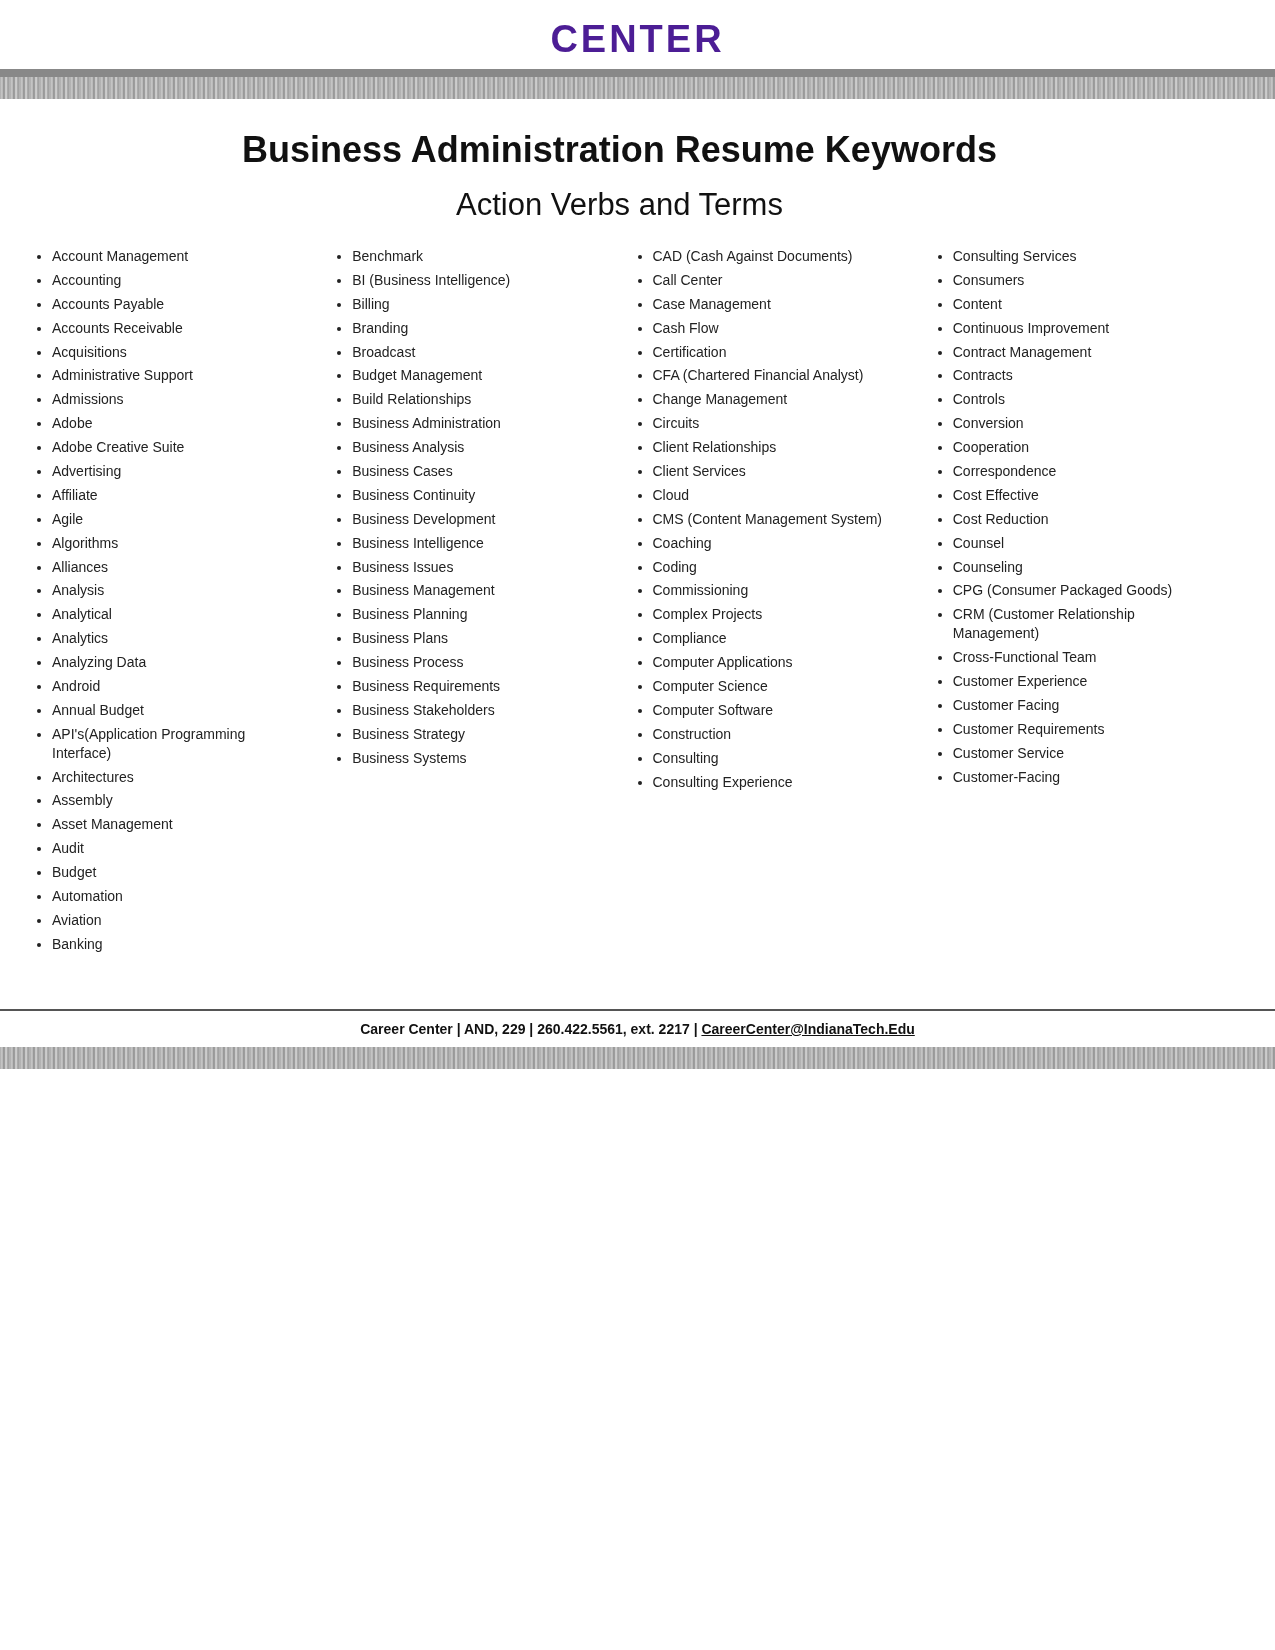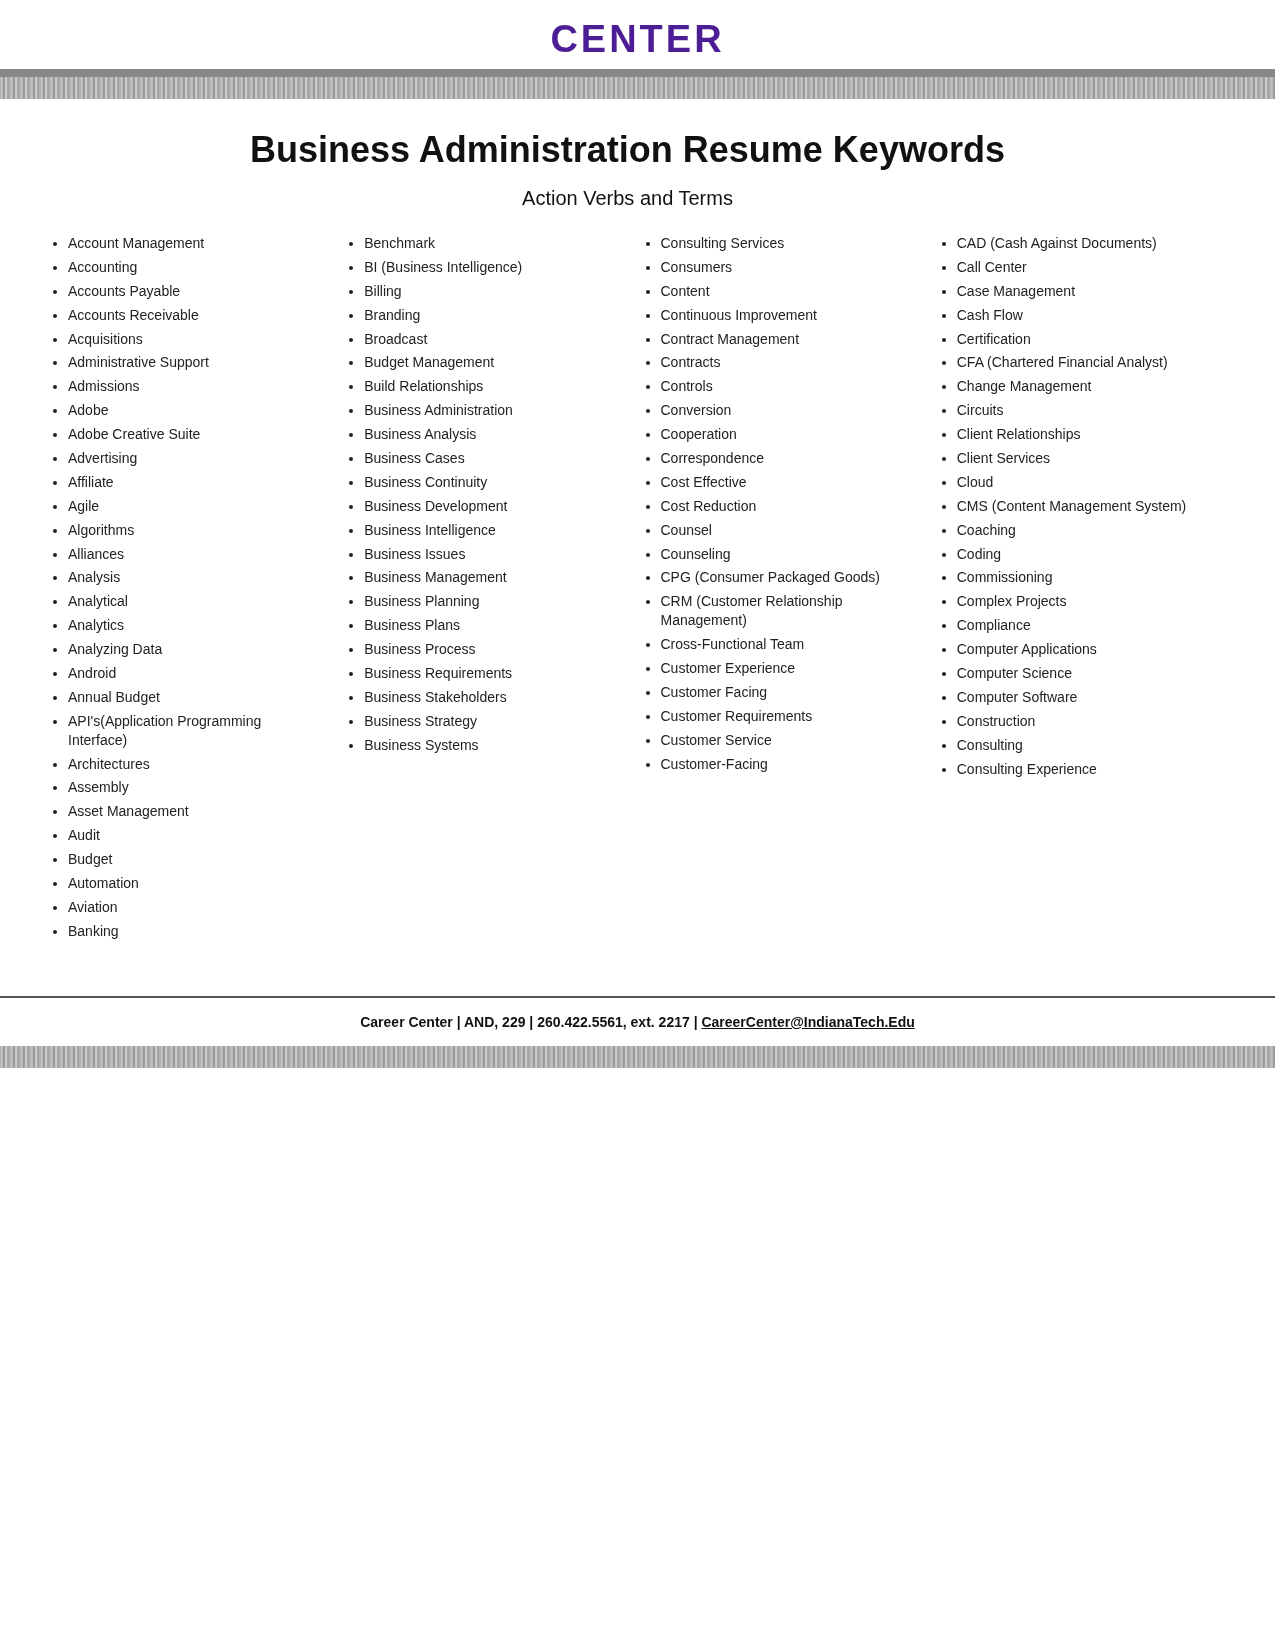--- a/index.html
+++ b/index.html
@@ -50,33 +50,33 @@
       height: 22px;
       background: repeating-linear-gradient(
         90deg,
         #aaa 0px, #ccc 2px, #888 4px, #ddd 6px, #999 8px, #bbb 10px
       );
       margin-bottom: 0;
     }
 
     
     .main {
-      padding: 30px 60px 20px 40px;
+      padding: 30px 60px 20px 24px;
     }
 
     .page-title {
       font-size: 36px;
       font-weight: 900;
       text-align: center;
       margin-bottom: 16px;
       color: #111;
     }
 
     .section-title {
-      font-size: 20px;
+      font-size: 31px;
       font-weight: 400;
       text-align: center;
       margin-bottom: 24px;
       color: #111;
     }
 
     
     .keywords-grid {
       display: grid;
       grid-template-columns: 1fr 1fr 1fr 1fr;
@@ -96,21 +96,21 @@
     .col ul li {
       font-size: 14px;
       color: #222;
       margin-bottom: 5px;
       line-height: 1.35;
     }
 
     
     .footer {
       border-top: 2px solid #555;
-      padding: 16px 60px;
+      padding: 10px 60px;
       text-align: center;
       font-size: 14px;
       font-weight: bold;
       color: #111;
       margin-top: 10px;
     }
     .footer a {
       color: #111;
       text-decoration: underline;
     }
@@ -194,47 +194,20 @@
           <li>Business Plans</li>
           <li>Business Process</li>
           <li>Business Requirements</li>
           <li>Business Stakeholders</li>
           <li>Business Strategy</li>
           <li>Business Systems</li>
         </ul>
     </div>
 
     <div class="col">
-      <ul id="col4-list">
-          <li>Consulting Services</li>
-          <li>Consumers</li>
-          <li>Content</li>
-          <li>Continuous Improvement</li>
-          <li>Contract Management</li>
-          <li>Contracts</li>
-          <li>Controls</li>
-          <li>Conversion</li>
-          <li>Cooperation</li>
-          <li>Correspondence</li>
-          <li>Cost Effective</li>
-          <li>Cost Reduction</li>
-          <li>Counsel</li>
-          <li>Counseling</li>
-          <li>CPG (Consumer Packaged Goods)</li>
-          <li>CRM (Customer Relationship Management)</li>
-          <li>Cross-Functional Team</li>
-          <li>Customer Experience</li>
-          <li>Customer Facing</li>
-          <li>Customer Requirements</li>
-          <li>Customer Service</li>
-          <li>Customer-Facing</li>
-        </ul>
-    </div>
-
-    <div class="col">
       <ul id="col3-list">
           <li>CAD (Cash Against Documents)</li>
           <li>Call Center</li>
           <li>Case Management</li>
           <li>Cash Flow</li>
           <li>Certification</li>
           <li>CFA (Chartered Financial Analyst)</li>
           <li>Change Management</li>
           <li>Circuits</li>
           <li>Client Relationships</li>
@@ -247,19 +220,46 @@
           <li>Complex Projects</li>
           <li>Compliance</li>
           <li>Computer Applications</li>
           <li>Computer Science</li>
           <li>Computer Software</li>
           <li>Construction</li>
           <li>Consulting</li>
           <li>Consulting Experience</li>
         </ul>
     </div>
+
+    <div class="col">
+      <ul id="col4-list">
+          <li>Consulting Services</li>
+          <li>Consumers</li>
+          <li>Content</li>
+          <li>Continuous Improvement</li>
+          <li>Contract Management</li>
+          <li>Contracts</li>
+          <li>Controls</li>
+          <li>Conversion</li>
+          <li>Cooperation</li>
+          <li>Correspondence</li>
+          <li>Cost Effective</li>
+          <li>Cost Reduction</li>
+          <li>Counsel</li>
+          <li>Counseling</li>
+          <li>CPG (Consumer Packaged Goods)</li>
+          <li>CRM (Customer Relationship Management)</li>
+          <li>Cross-Functional Team</li>
+          <li>Customer Experience</li>
+          <li>Customer Facing</li>
+          <li>Customer Requirements</li>
+          <li>Customer Service</li>
+          <li>Customer-Facing</li>
+        </ul>
+    </div>
   </div>
 </div>
 
 <div class="footer">
   <span>Career Center | AND, 229 | 260.422.5561, ext. 2217 | </span><a href="#">CareerCenter@IndianaTech.Edu</a>
 </div>
 <div class="deco-bar-bottom"></div>
 
 </body></html>

